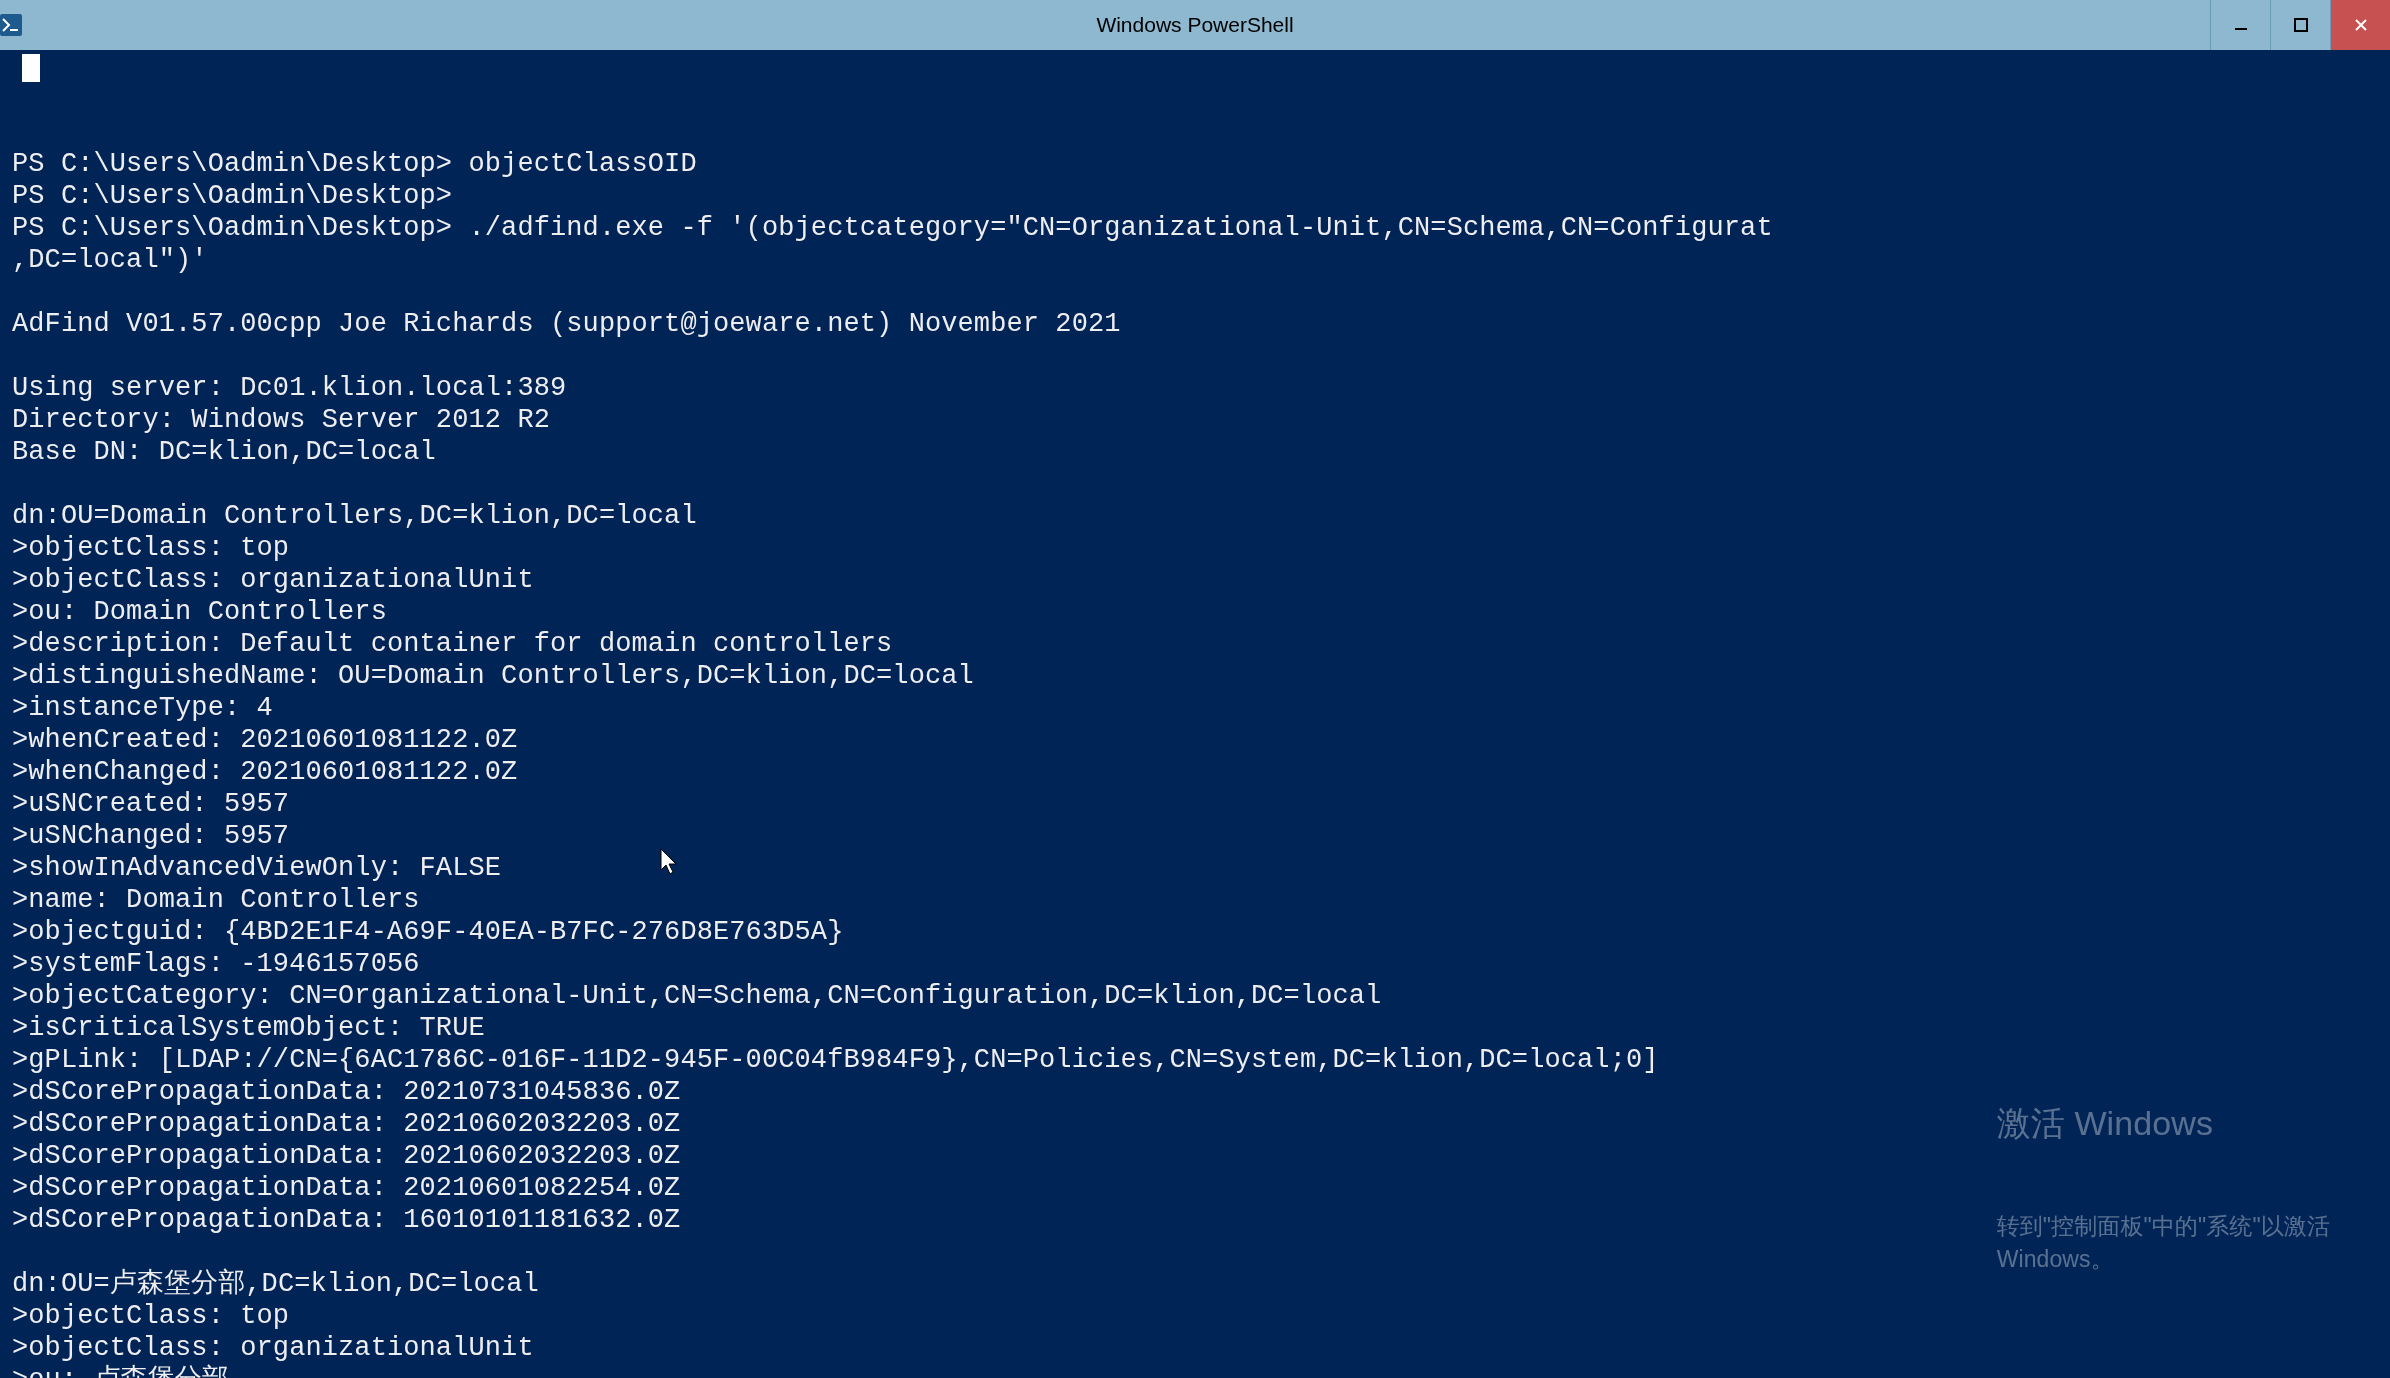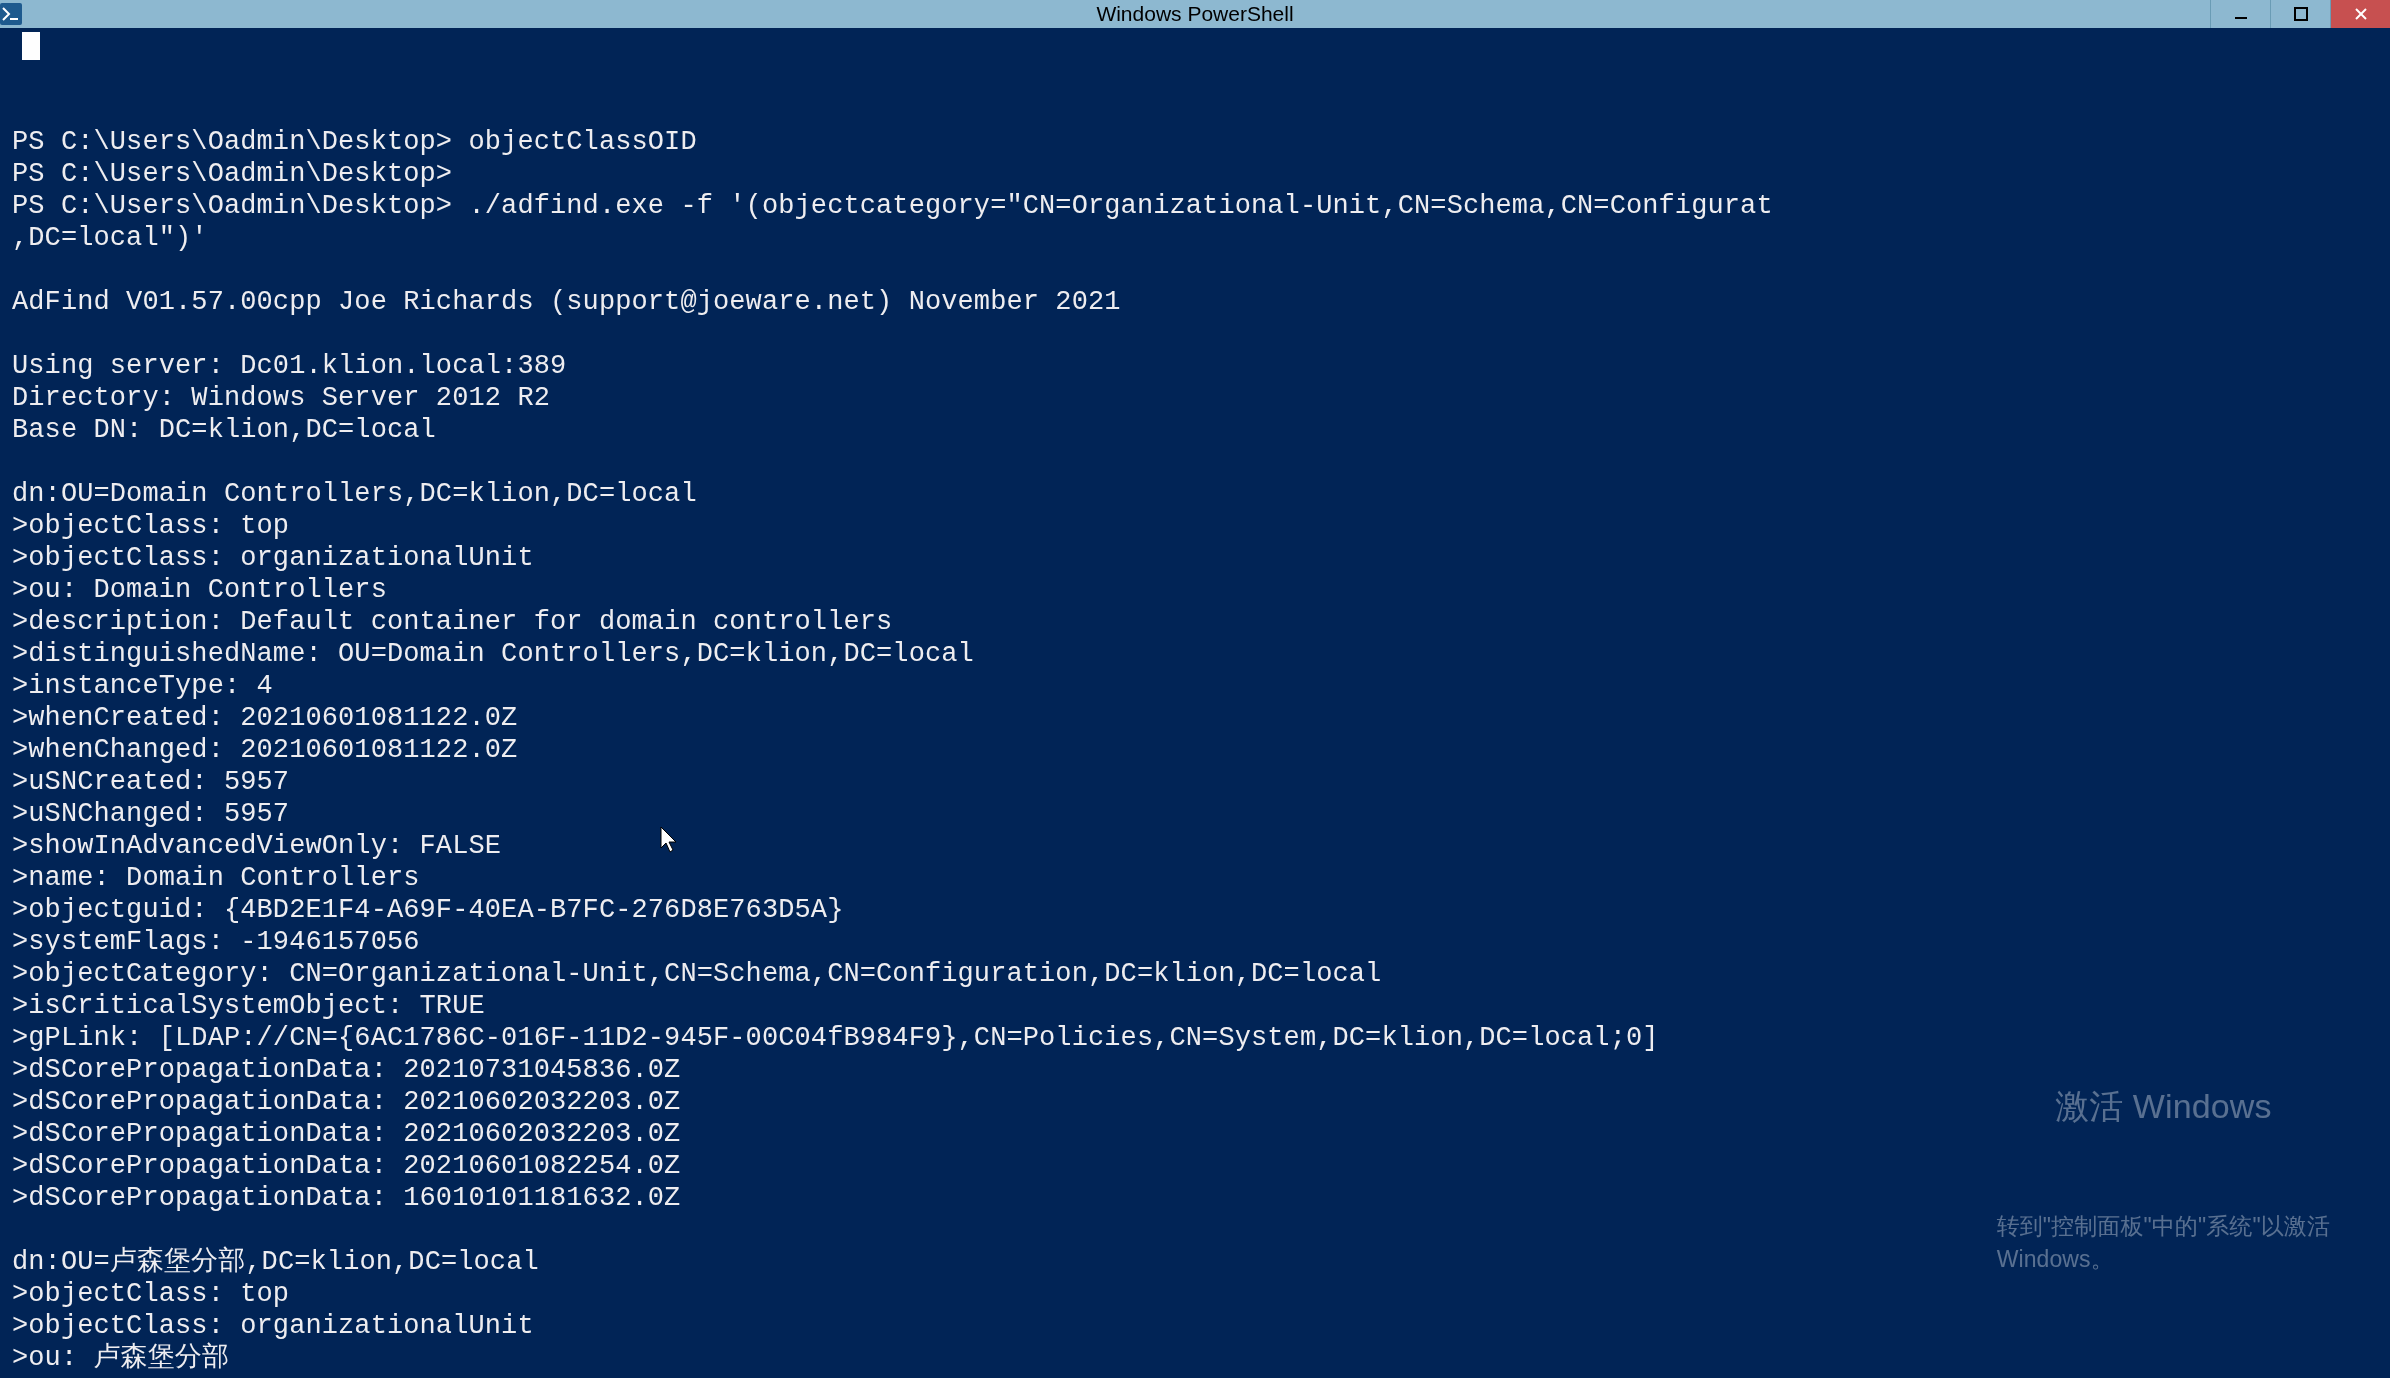--- a/index.html
+++ b/index.html
@@ -15,21 +15,21 @@
       height: 1378px;
     }
     .window {
       width: 100%;
       height: 100%;
       display: flex;
       flex-direction: column;
     }
     .titlebar {
       background: #8db8d0;
-      height: 28px;
+      height: 50px;
       display: flex;
       align-items: center;
       position: relative;
     }
     .titlebar-icon {
       width: 22px;
       height: 22px;
       background: #1e5a8e;
       display: flex;
       align-items: center;
@@ -98,22 +98,21 @@
     .watermark {
       position: absolute;
       right: 60px;
       bottom: 40px;
       color: rgba(255,255,255,0.35);
       font-family: 'Microsoft YaHei', 'Segoe UI', sans-serif;
       text-align: left;
     }
     .watermark-title {
       font-size: 34px;
-      margin-bottom: 21px;
-      text-align: center;
+      margin-bottom: 4px;
     }
     .watermark-sub {
       font-size: 23px;
       line-height: 1.4;
     }
     .mouse-cursor {
       position: absolute;
       left: 660px;
       top: 798px;
       width: 20px;

